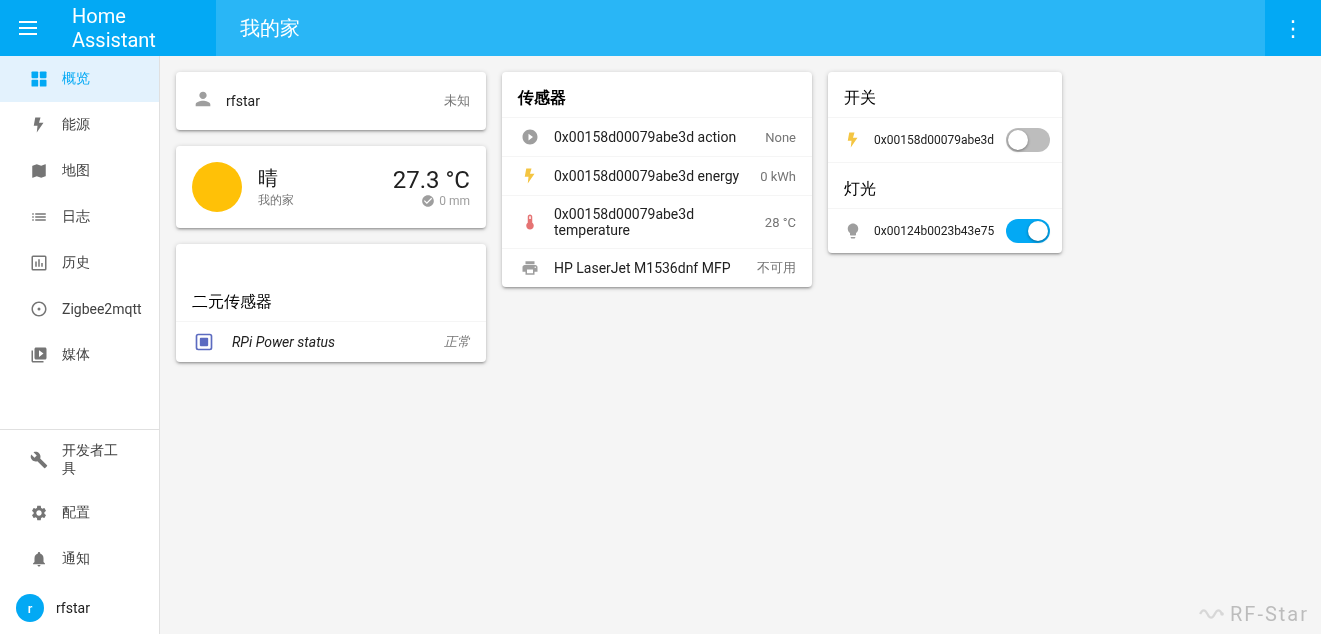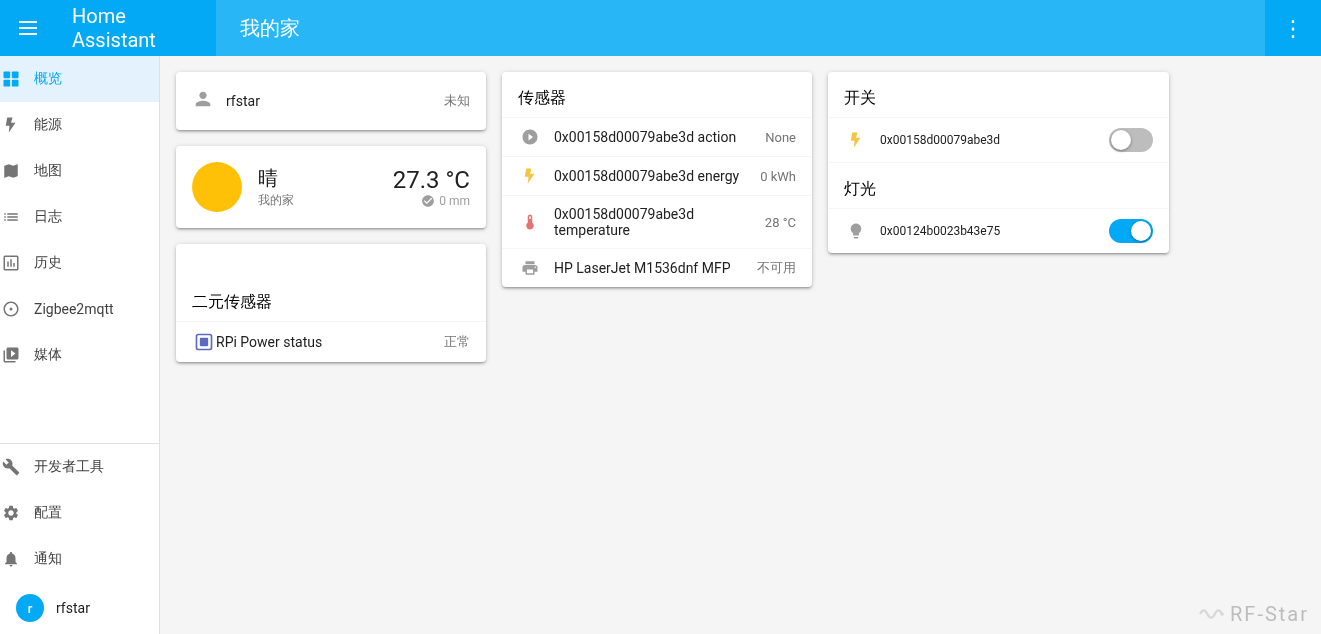--- a/index.html
+++ b/index.html
@@ -31,21 +31,21 @@
     .main-layout {
       display: flex; flex: 1; overflow: hidden;
     }
 
     
     .sidebar {
       width: 160px; background: white; flex-shrink: 0; display: flex; flex-direction: column;
       border-right: 1px solid #e0e0e0; overflow-y: auto;
     }
     .sidebar-item {
-      display: flex; align-items: center; padding: 12px 0; cursor: pointer;
+      display: flex; align-items: center; padding: 12px 28px; cursor: pointer;
       color: #424242; font-size: 14px; gap: 12px;
     }
     .sidebar-item.active { background: #e3f2fd; color: #03a9f4; }
     .sidebar-item .icon { width: 22px; height: 22px; display: flex; align-items: center; justify-content: center; flex-shrink: 0; }
     .sidebar-spacer { flex: 1; }
     .sidebar-bottom { border-top: 1px solid #e0e0e0; }
     .sidebar-user {
       display: flex; align-items: center; padding: 12px 16px; cursor: pointer; gap: 12px;
     }
     .user-avatar {
@@ -56,21 +56,21 @@
 
     
     .content {
       flex: 1; overflow-y: auto; padding: 16px; display: flex; gap: 16px; align-items: flex-start;
     }
 
     
     .card-column { display: flex; flex-direction: column; gap: 16px; }
     .col1 { width: 310px; }
     .col2 { width: 310px; }
-    .col3 { width: 341px; }
+    .col3 { width: 234px; }
 
     .card {
       background: white; border-radius: 4px; box-shadow: 0 2px 2px rgba(0,0,0,0.14), 0 3px 1px -2px rgba(0,0,0,0.12), 0 1px 5px rgba(0,0,0,0.2);
       overflow: hidden;
     }
 
     
     .user-info-card { padding: 16px; display: flex; align-items: center; gap: 12px; }
     .user-info-name { flex: 1; font-size: 14px; color: #212121; }
     .user-info-status { font-size: 13px; color: #757575; }
@@ -84,29 +84,30 @@
     .weather-condition { font-size: 20px; color: #212121; }
     .weather-location { font-size: 12px; color: #757575; }
     .weather-temp { text-align: right; }
     .weather-temp-val { font-size: 24px; color: #212121; }
     .weather-precip { font-size: 12px; color: #9e9e9e; display: flex; align-items: center; gap: 4px; justify-content: flex-end; }
 
     
     .sensor-card { padding: 0; }
     .sensor-card-header { padding: 16px 16px 8px; font-size: 16px; font-weight: 500; margin-top: 32px; }
     .sensor-row {
-      display: flex; align-items: center; padding: 10px 16px; gap: 0;
+      display: flex; align-items: center; padding: 10px 16px; gap: 16px;
       border-top: 1px solid #f5f5f5;
+      font-style: italic;
     }
     .sensor-icon { color: #5c6bc0; width: 24px; display: flex; justify-content: center; }
     .sensor-name { flex: 1; font-size: 14px; color: #212121; }
     .sensor-value { font-size: 13px; color: #757575; }
 
     
-    .sensors-header { padding: 16px 16px 8px; font-size: 16px; font-weight: 400; }
+    .sensors-header { padding: 16px 16px 8px; font-size: 16px; font-weight: 700; }
     .sensor-list-row {
       display: flex; align-items: center; padding: 10px 16px; gap: 12px;
       border-top: 1px solid #f5f5f5;
     }
 
     
     .switch-section-title { padding: 16px 16px 8px; font-size: 16px; font-weight: 500; }
     .toggle-row {
       display: flex; align-items: center; padding: 10px 16px; gap: 12px;
       border-top: 1px solid #f5f5f5;

